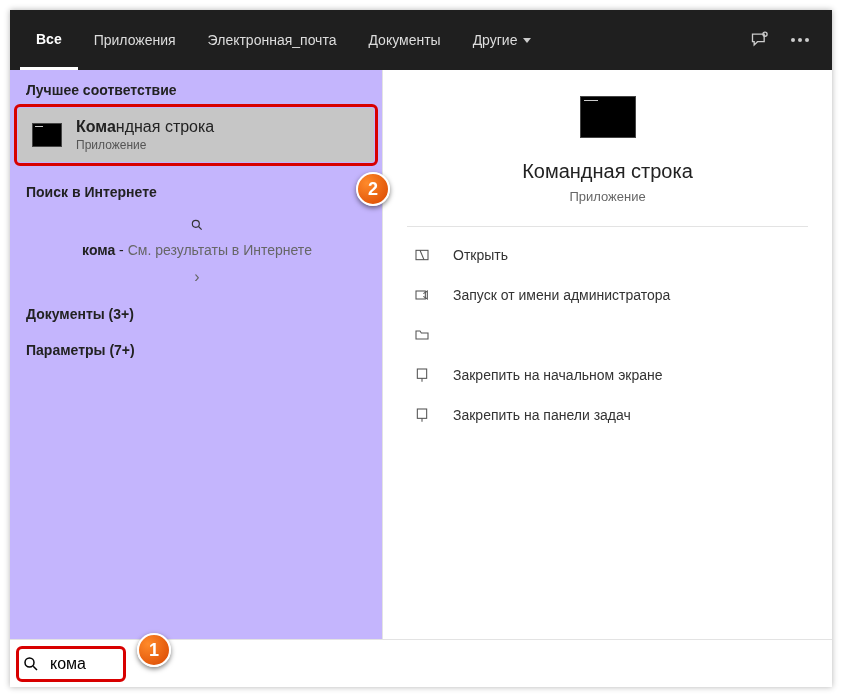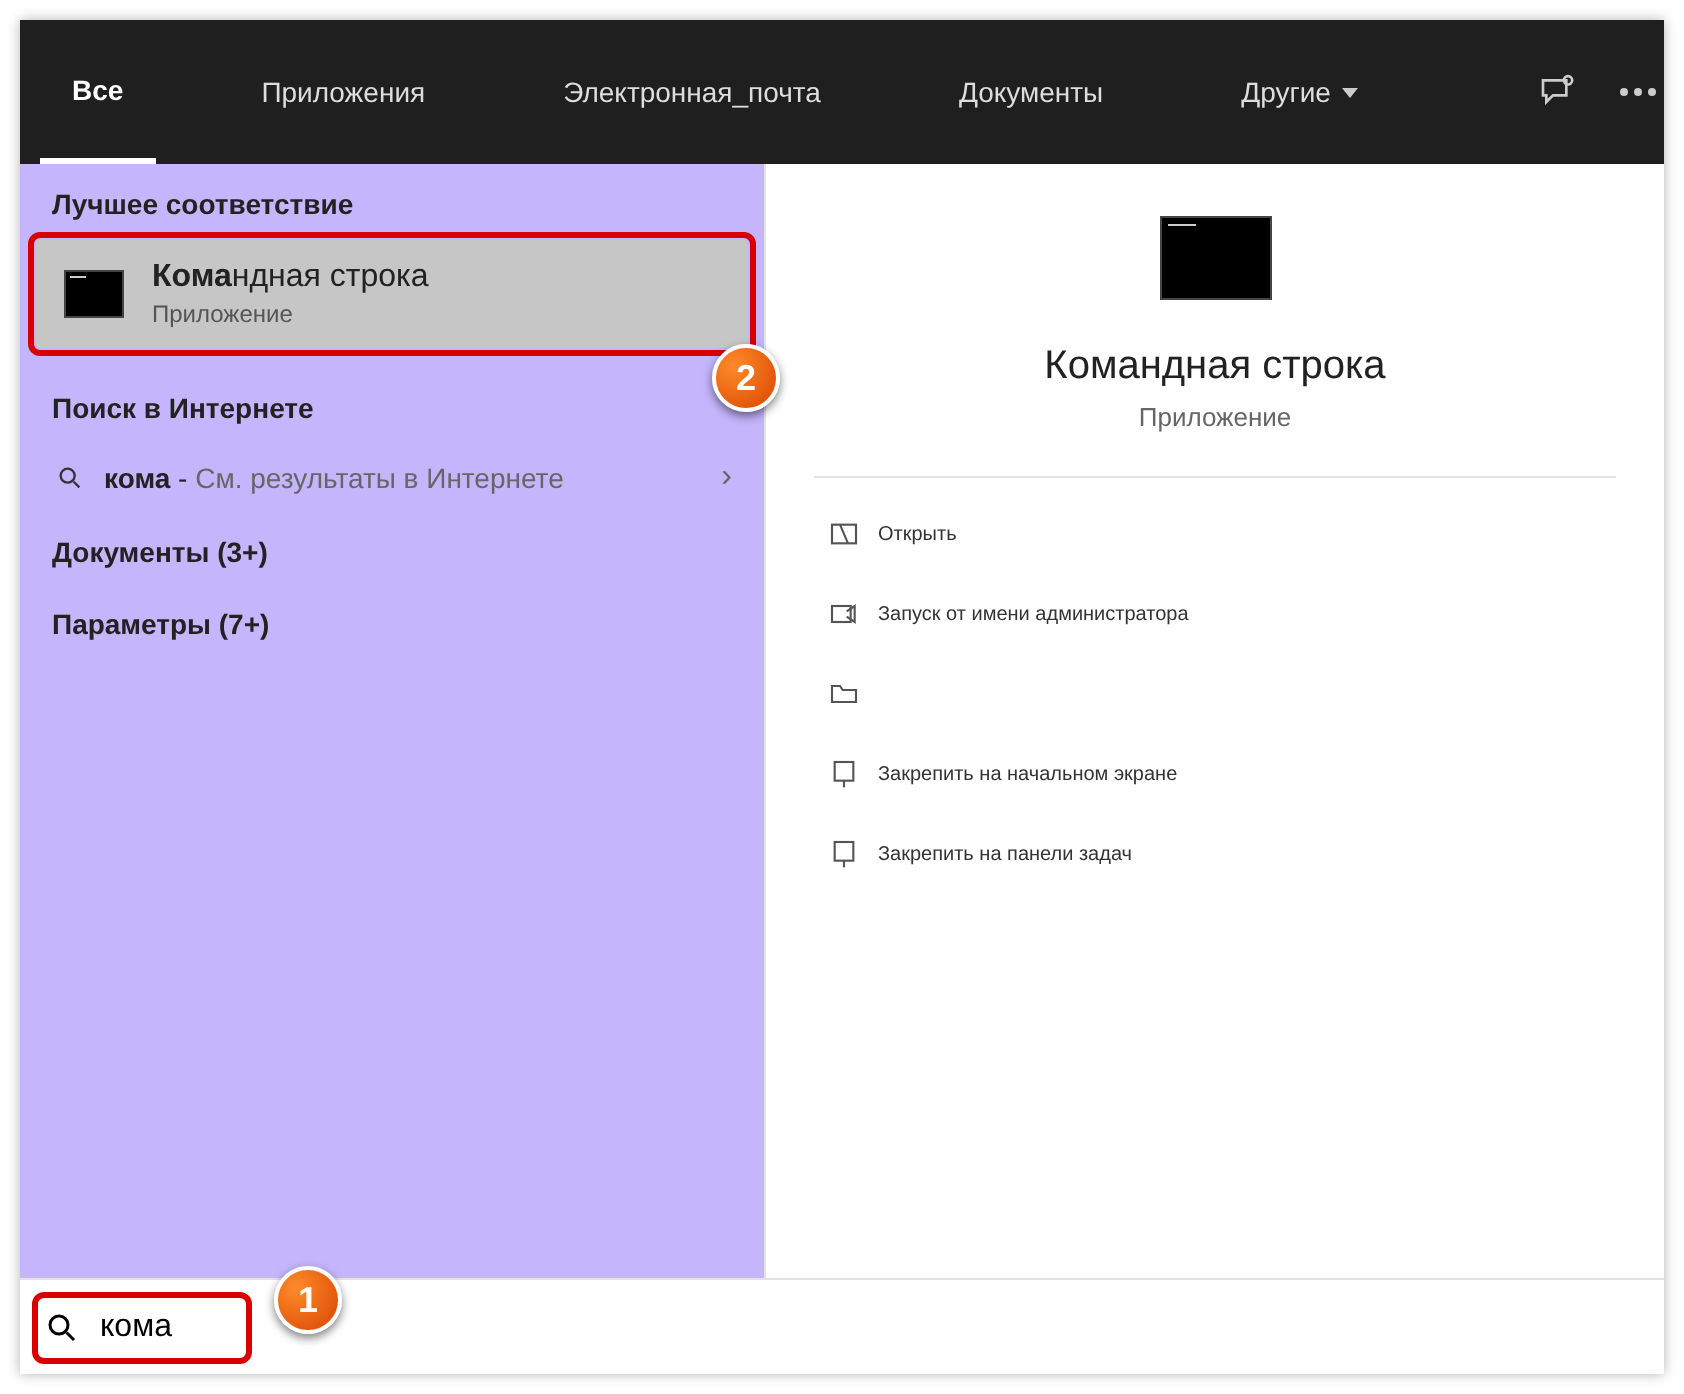--- a/index.html
+++ b/index.html
@@ -1,56 +1,56 @@
 <!DOCTYPE html>
 <html><head>
 <meta charset="utf-8">
 <style>
 * { margin: 0; padding: 0; box-sizing: border-box; font-family: "Segoe UI", Tahoma, sans-serif; }
 body { width: 842px; height: 697px; background: #fff; position: relative; overflow: hidden; }
 
 .frame { position: absolute; left: 10px; top: 10px; right: 10px; bottom: 10px; box-shadow: 0 0 6px rgba(0,0,0,.3); display: flex; flex-direction: column; background: #fff; }
 
-.topbar { height: 72px; background: #1f1f1f; display: flex; color: #ccc; font-size: 14px; padding: 0 10px; gap: 37px; }
+.topbar { height: 60px; background: #1f1f1f; display: flex; color: #ccc; font-size: 14px; padding: 0 10px; }
 .topbar .tab { padding: 0 16px; height: 100%; display: flex; align-items: center; cursor: pointer; color: #ddd; }
 .topbar .tab.active { color: #fff; border-bottom: 3px solid #fff; font-weight: 600; }
 .topbar .spacer { flex: 1; }
 .topbar .right-icons { display: flex; align-items: center; gap: 20px; padding-right: 12px; }
 .topbar .icon-btn { color: #ccc; cursor: pointer; display: flex; align-items: center; }
 .chev { display: inline-block; width: 0; height: 0; border-left: 4px solid transparent; border-right: 4px solid transparent; border-top: 5px solid #ccc; margin-left: 6px; }
 
 .content { flex: 1; display: flex; background: #f3f3f3; overflow: hidden; }
 
 .left { width: 372px; background: #c4b5fd; display: flex; flex-direction: column; font-size: 14px; color: #333; }
 .section-header { padding: 12px 16px 8px; font-weight: 600; font-size: 14px; color: #222; }
 .best-match { position: relative; margin: 2px 8px 10px 8px; }
 .best-match-inner { background: #c6c6c6; padding: 10px 14px; display: flex; align-items: center; gap: 14px; border-radius: 2px; }
 .best-match-inner .thumb { width: 30px; height: 24px; background: #000; border: 1px solid #444; position: relative; }
 .best-match-inner .thumb::before { content: ""; position: absolute; top: 2px; left: 2px; width: 8px; height: 1px; background: #ccc; }
 .best-match-inner .txt-main { font-size: 16px; color: #222; }
 .best-match-inner .txt-main .bold { font-weight: 700; }
 .best-match-inner .txt-sub { font-size: 12px; color: #555; margin-top: 2px; }
 .red-box { position: absolute; border: 3px solid #d80000; border-radius: 6px; pointer-events: none; }
 
-.search-web { padding: 10px 16px 10px 18px; display: flex; align-items: center; gap: 10px; cursor: pointer; position: relative; }
+.search-web { padding: 10px 16px 10px 18px; display: flex; align-items: center; gap: 10px; cursor: pointer; position: relative; flex-direction: column; }
 .search-web .mag { width: 14px; height: 14px; }
 .search-web .txt { flex: 1; color: #222; }
 .search-web .txt .bold { font-weight: 700; }
 .search-web .sub { color: #666; }
 .search-web .arrow { color: #666; font-size: 16px; }
 
 .cat { padding: 10px 16px; font-weight: 600; color: #222; cursor: pointer; }
 
 .right { flex: 1; background: #fff; border-left: 1px solid #e3e3e3; padding: 26px 24px 0; }
 .preview-icon { width: 56px; height: 42px; background: #000; border: 1px solid #444; margin: 0 auto 22px; position: relative; }
 .preview-icon::before { content: ""; position: absolute; top: 3px; left: 3px; width: 14px; height: 1px; background: #ccc; }
 .preview-title { text-align: center; font-size: 20px; color: #222; }
 .preview-sub { text-align: center; font-size: 13px; color: #666; margin: 6px 0 22px; }
 .divider { height: 1px; background: #e3e3e3; margin-bottom: 8px; }
-.action { display: flex; align-items: center; gap: 8px; padding: 11px 6px; font-size: 10px; color: #333; cursor: pointer; }
+.action { display: flex; align-items: center; gap: 22px; padding: 11px 6px; font-size: 14px; color: #333; cursor: pointer; }
 .action .ico { width: 18px; height: 18px; color: #555; flex-shrink: 0; display: flex; align-items: center; justify-content: center; }
 
 .searchbar-wrap { position: relative; height: 48px; border-top: 1px solid #e3e3e3; background: #fff; display: flex; align-items: center; padding: 0 12px; }
 .searchbar-wrap .mag { width: 18px; height: 18px; color: #222; margin-right: 10px; }
 .searchbar-wrap input { border: none; outline: none; font-size: 16px; background: transparent; width: 120px; }
 .search-red { position: absolute; left: 6px; top: 6px; width: 110px; height: 36px; border: 3px solid #d80000; border-radius: 6px; pointer-events: none; }
 
 .callout { position: absolute; width: 34px; height: 34px; border-radius: 50%; background: radial-gradient(circle at 30% 30%, #ff8a2a, #d84500); border: 2px solid #fff; box-shadow: 0 2px 5px rgba(0,0,0,.5); color: #fff; font-weight: 700; font-size: 18px; display: flex; align-items: center; justify-content: center; z-index: 10; }
 
 svg { display: block; }

